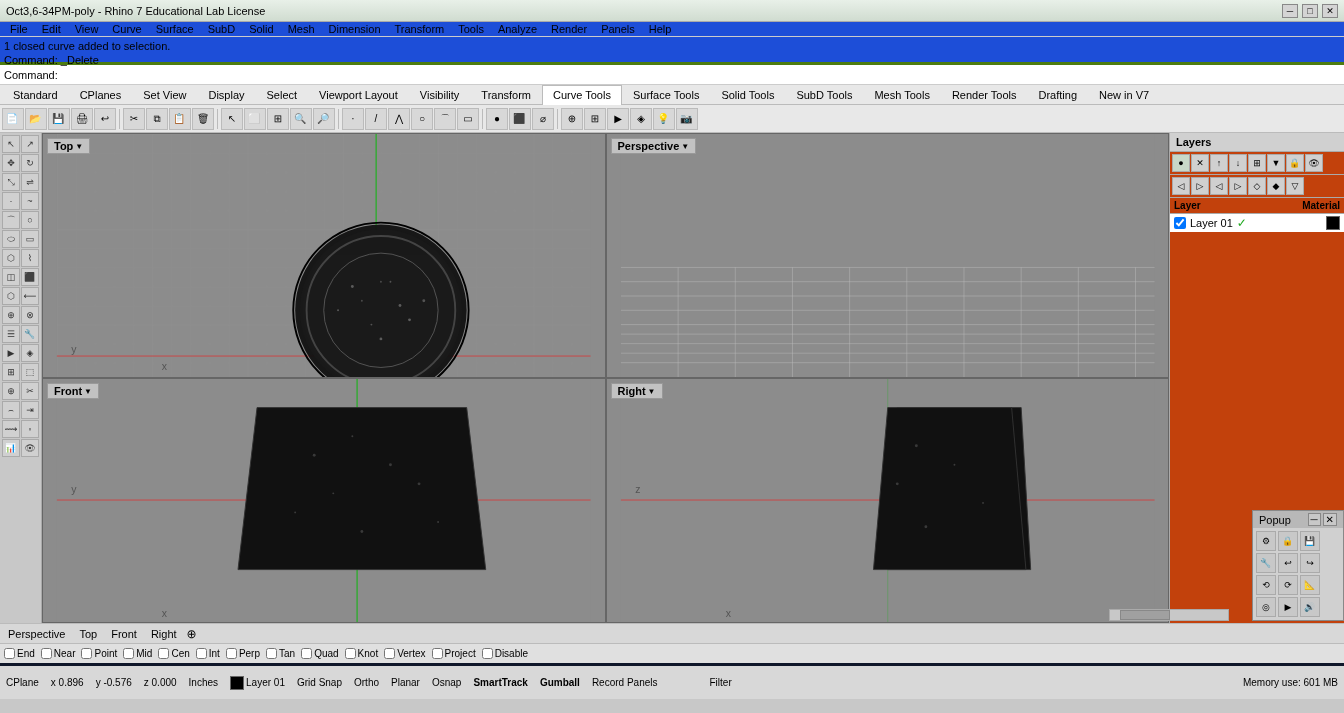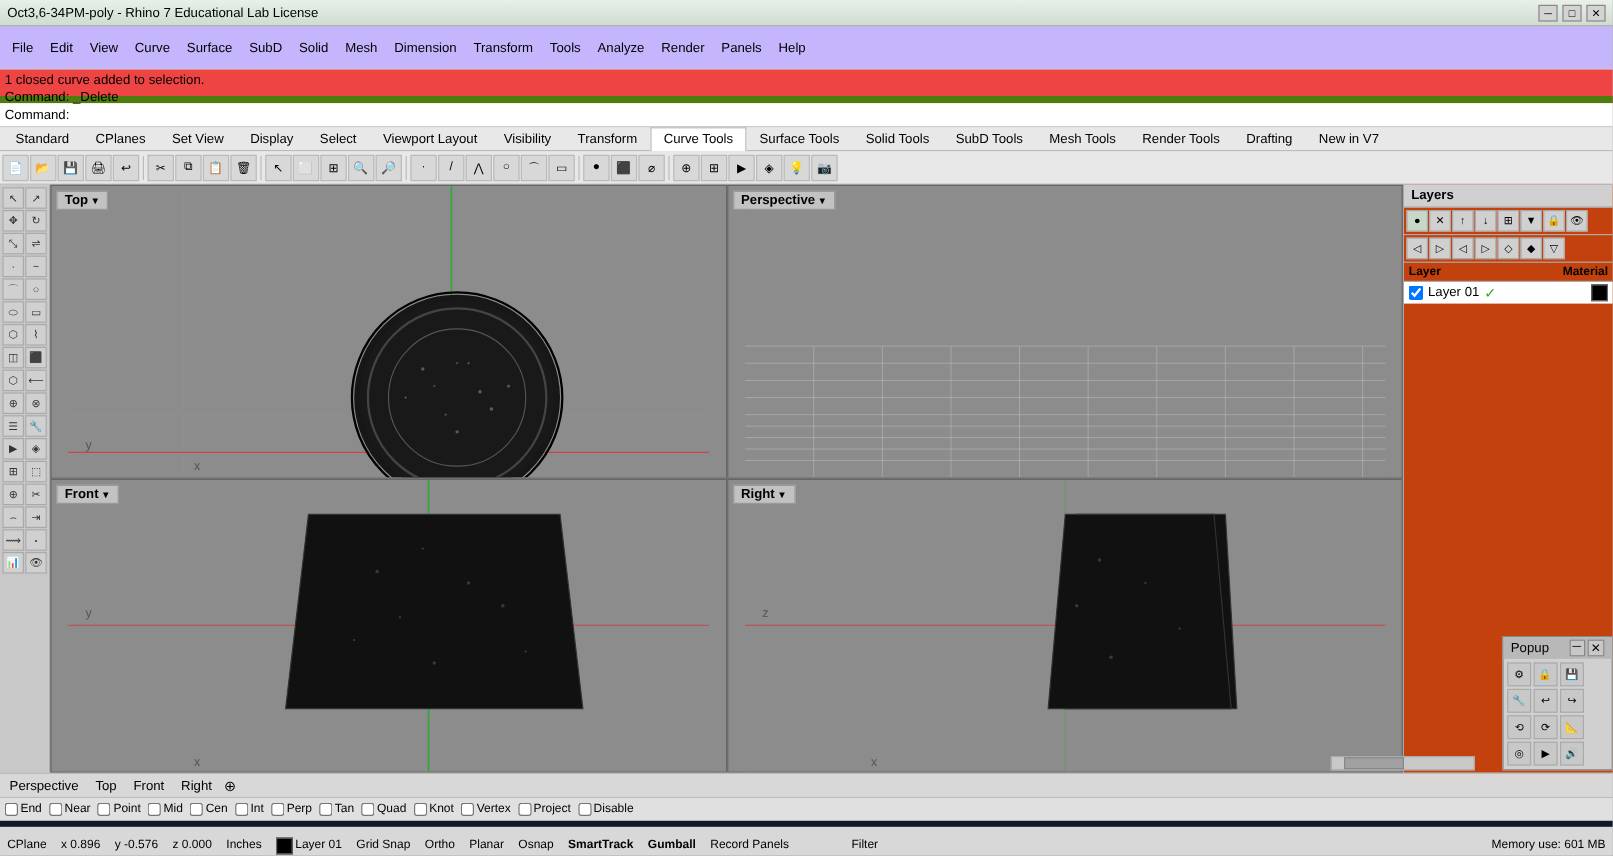--- a/index.html
+++ b/index.html
@@ -19,40 +19,40 @@
     #titlebar-controls span {
       width: 16px; height: 14px;
       border: 1px solid #888;
       background: #d4d4d4;
       display: flex; align-items: center; justify-content: center;
       font-size: 9px; cursor: pointer;
     }
 
     
     #menubar {
-      height: 36px;
-      background: #c4b5fd;
+      height: 15px;
+      background: #1d4ed8;
       display: flex;
       align-items: center;
       padding: 0 4px;
       border-bottom: 1px solid #ccc;
       gap: 2px;
     }
     #menubar span {
       padding: 2px 6px;
       font-size: 11px;
       cursor: pointer;
     }
 
     
     #statusbar-top {
       height: 28px;
-      background: #ef4444;
+      background: #1d4ed8;
       padding: 2px 4px;
-      border-bottom: 6px solid #4d7c0f;
+      border-bottom: 3px solid #4d7c0f;
       font-size: 11px;
     }
     #statusbar-top div { line-height: 14px; }
 
     
     #toolbar-tabs {
       height: 20px;
       background: #e8e8e8;
       display: flex;
       align-items: center;
@@ -221,21 +221,21 @@
       padding: 0 4px;
       gap: 6px;
     }
     .sb-checkbox { display: flex; align-items: center; gap: 2px; }
     .sb-checkbox input { width: 11px; height: 11px; }
 
     
     #coords-bar {
       height: 36px;
       background: #d8d8d8;
-      border-top: 5px solid #0f172a;
+      border-top: 3px solid #0f172a;
       display: flex;
       align-items: center;
       font-size: 10px;
       padding: 0 6px;
       gap: 12px;
     }
 
     
     #popup-panel {
       position: absolute;

